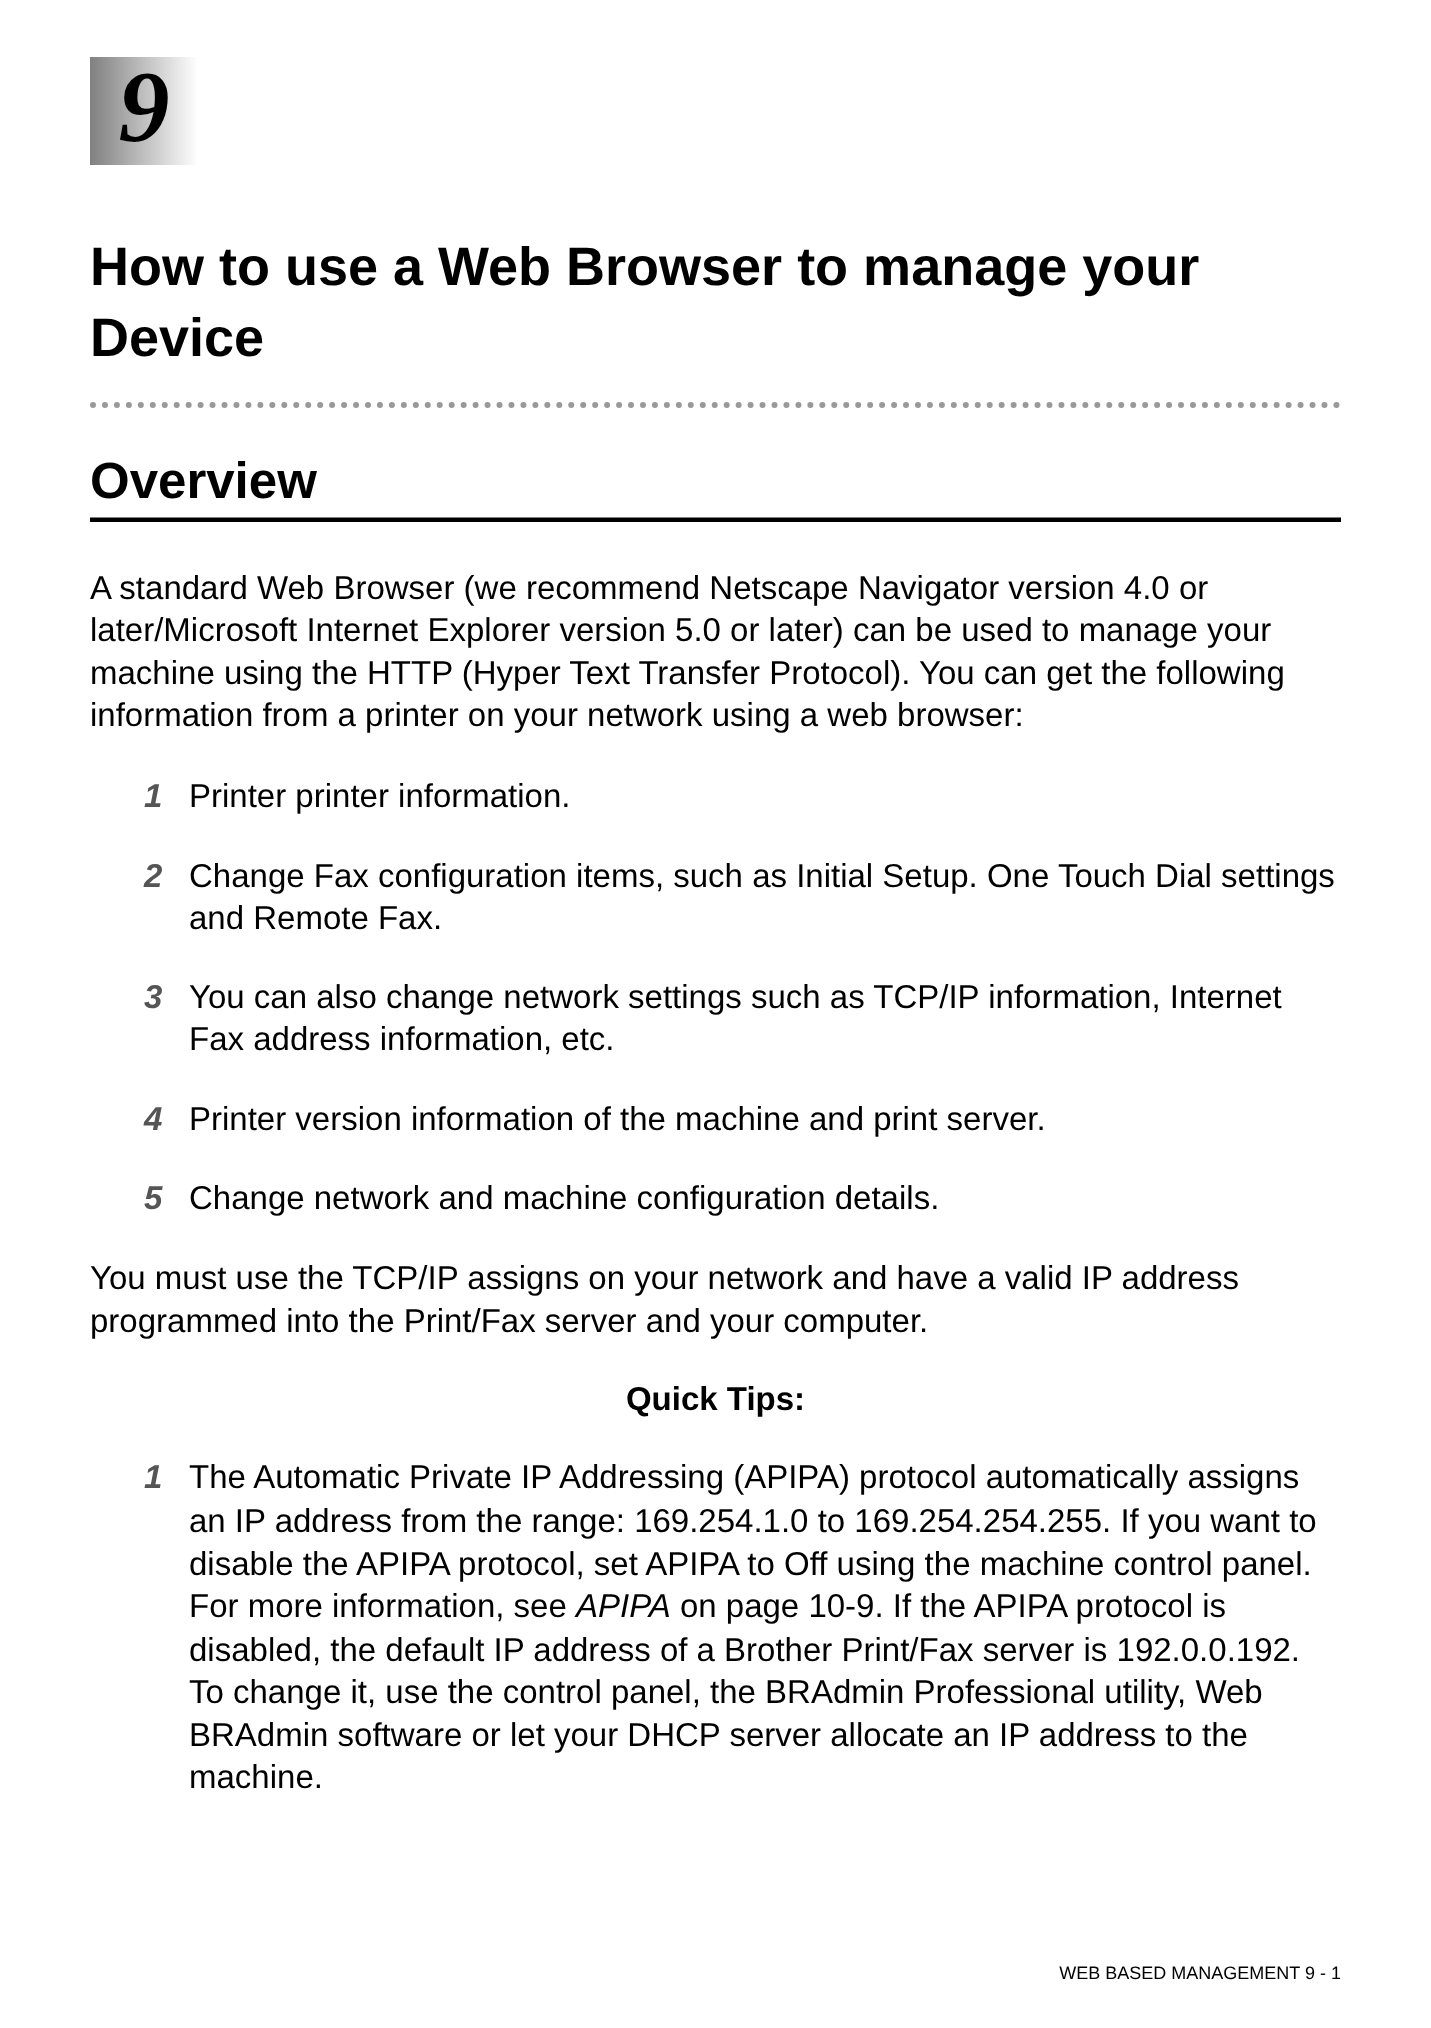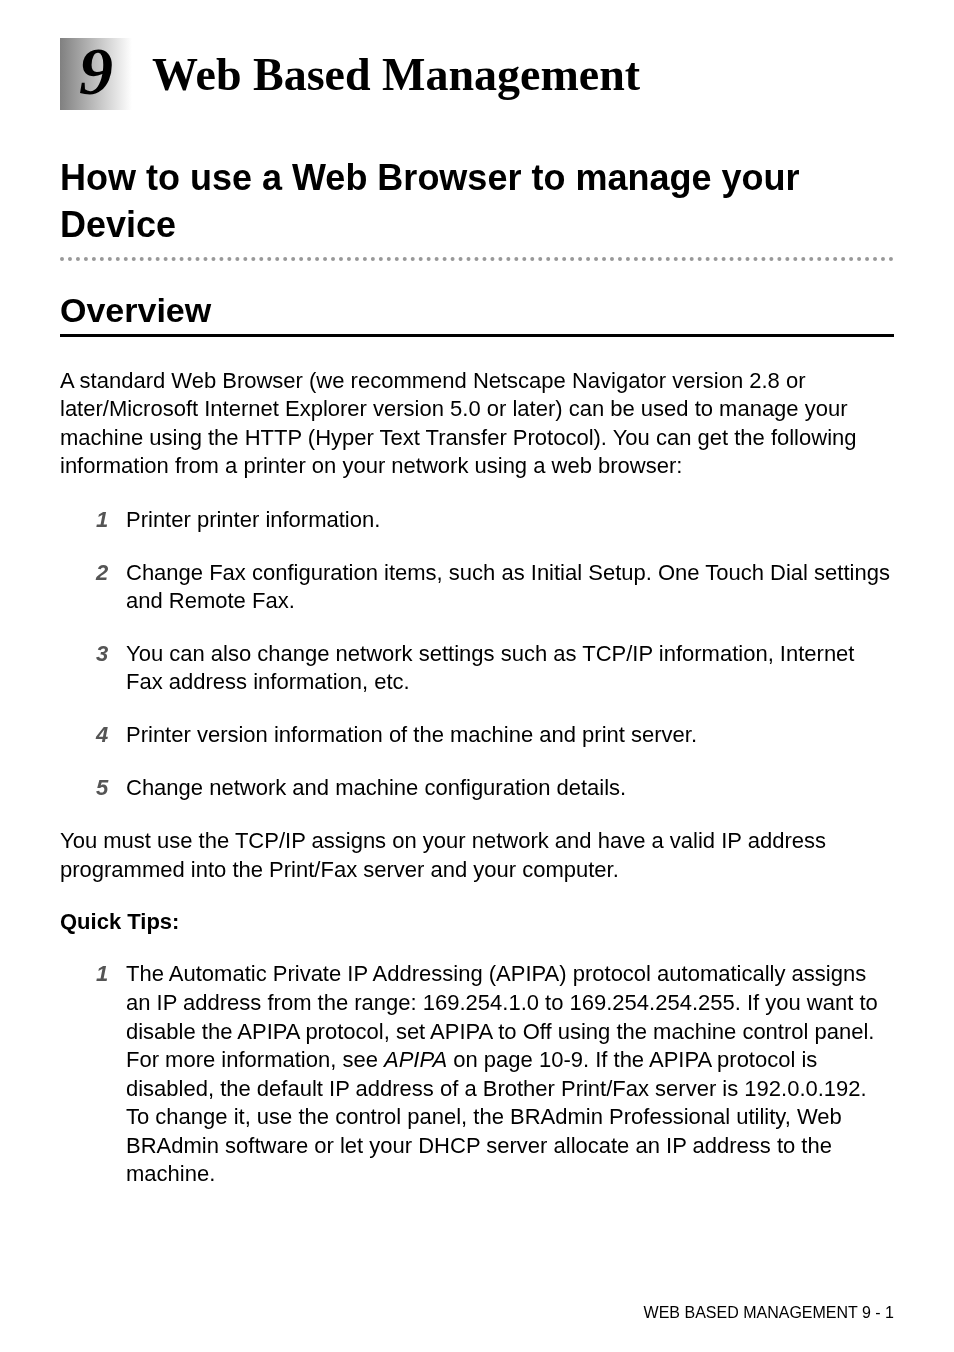--- a/index.html
+++ b/index.html
@@ -44,21 +44,21 @@
       font-size: 46px;
       font-weight: bold;
       color: #000000;
     }
     .section-title {
       font-family: Arial, Helvetica, sans-serif;
       font-size: 36px;
       font-weight: bold;
       color: #000000;
       line-height: 1.3;
-      margin-bottom: 8px;
+      margin-bottom: 19px;
     }
     .section-underline {
       border: none;
       border-bottom: 4px dotted #999999;
       margin-bottom: 30px;
       width: 100%;
     }
     .subsection-title {
       font-family: Arial, Helvetica, sans-serif;
       font-size: 34px;
@@ -101,51 +101,51 @@
     }
     .list-content {
       flex: 1;
     }
     .bold-label {
       font-family: Arial, Helvetica, sans-serif;
       font-size: 22px;
       font-weight: bold;
       color: #000000;
       margin-bottom: 25px;
+      text-align: center;
     }
     .italic-ref {
       font-style: italic;
     }
     .footer {
       position: absolute;
       bottom: 30px;
       right: 60px;
       font-family: Arial, Helvetica, sans-serif;
-      font-size: 16px;
+      font-size: 12px;
       color: #000000;
       text-align: center;
     }
   </style>
 </head>
 <body>
 
 <div class="chapter-header">
   <div class="chapter-number">
     <span class="chapter-number-text">9</span>
   </div>
-  <span class="chapter-title">Web Based Management</span>
 </div>
 
 <h1 class="section-title">How to use a Web Browser to manage your Device</h1>
 <hr class="section-underline">
 
 <h2 class="subsection-title">Overview</h2>
 <hr class="subsection-underline">
 
-<p class="paragraph">A standard Web Browser (we recommend Netscape Navigator version 2.8 or later/Microsoft Internet Explorer version 5.0 or later) can be used to manage your machine using the HTTP (Hyper Text Transfer Protocol). You can get the following information from a printer on your network using a web browser:</p>
+<p class="paragraph">A standard Web Browser (we recommend Netscape Navigator version 4.0 or later/Microsoft Internet Explorer version 5.0 or later) can be used to manage your machine using the HTTP (Hyper Text Transfer Protocol). You can get the following information from a printer on your network using a web browser:</p>
 
 <ol class="numbered-list">
   <li>
     <span class="list-number">1</span>
     <span class="list-content">Printer printer information.</span>
   </li>
   <li>
     <span class="list-number">2</span>
     <span class="list-content">Change Fax configuration items, such as Initial Setup. One Touch Dial settings and Remote Fax.</span>
   </li>

